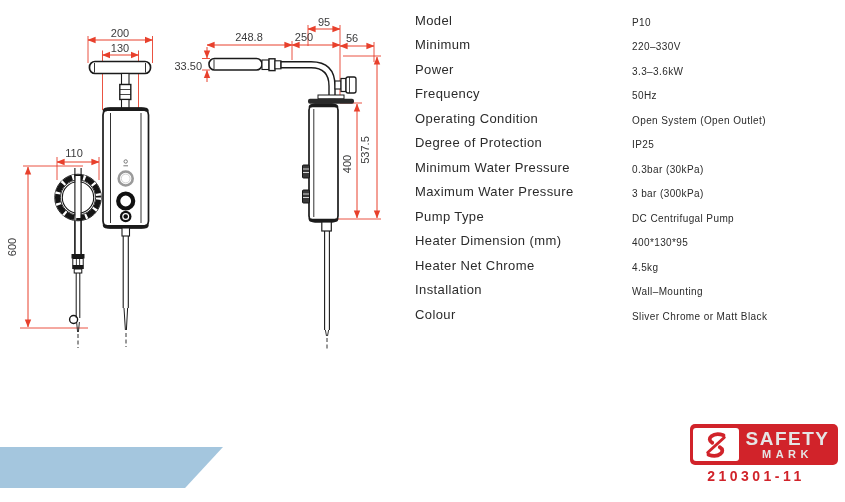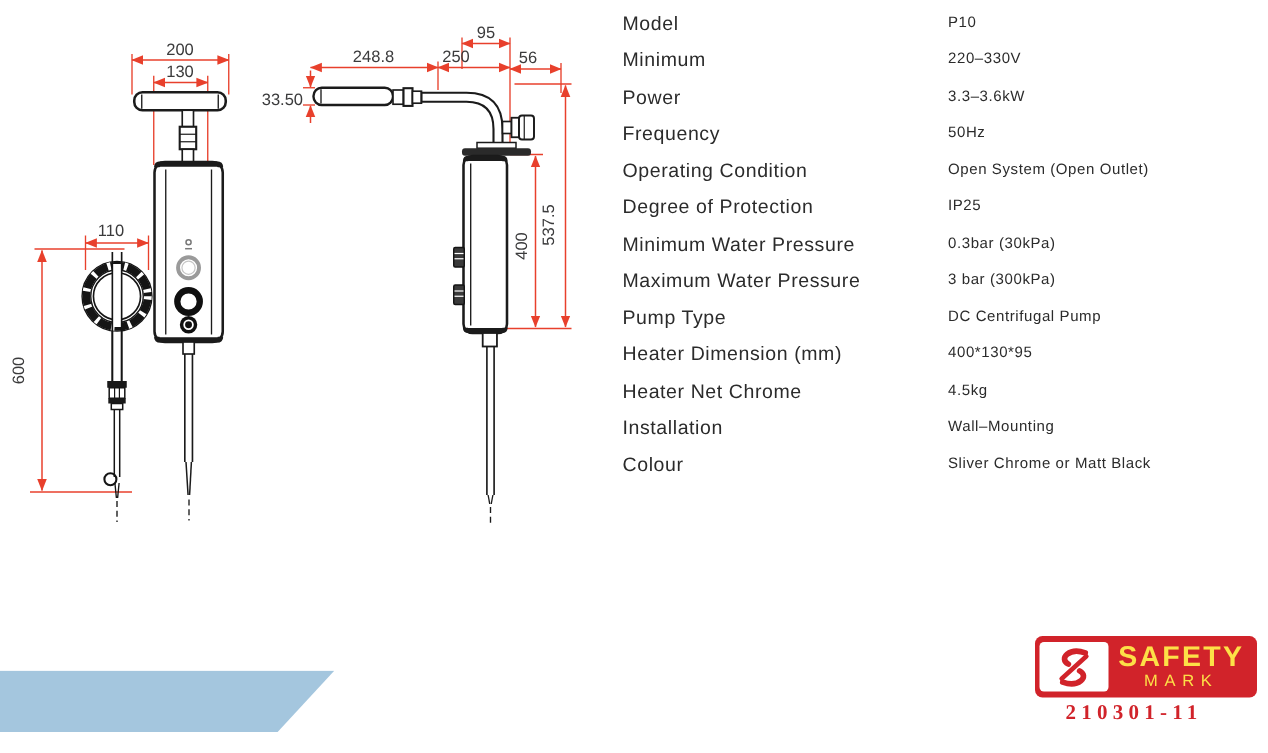--- a/index.html
+++ b/index.html
@@ -5,35 +5,35 @@
   * { margin:0; padding:0; box-sizing:border-box; }
   html,body { width:845px; height:502px; background:#ffffff; overflow:hidden;
               font-family:"Liberation Sans", sans-serif; }
   #canvas { position:relative; width:845px; height:502px; background:#fff; }
 
   
   #drawing { position:absolute; left:0; top:0; }
 
   
   #spec-table { position:absolute; left:415px; top:3px; width:428px; }
-  .spec-row { display:flex; align-items:center; height:24.5px; }
+  .spec-row { display:flex; align-items:flex-end; height:24.5px; }
   .spec-label { width:217px; font-size:13px; color:#2b2b2b; letter-spacing:0.4px; }
   .spec-value { flex:1; font-size:10px; color:#2b2b2b; letter-spacing:0.4px; }
 
   
   #safety-mark { position:absolute; left:690px; top:424px; width:148px; }
   .sm-box { width:148px; height:41px; background:#d1232a; border-radius:5px;
             display:flex; align-items:center; }
   .sm-logo-box { width:46px; height:33px; background:#fff; border-radius:3px;
                  margin-left:3px; display:flex; align-items:center; justify-content:center; }
-  .sm-text { flex:1; text-align:center; color:#fde047; line-height:1; padding-right:2px; }
+  .sm-text { flex:1; text-align:center; color:#e5e5e5; line-height:1; padding-right:2px; }
   .sm-title { font-size:19px; font-weight:bold; letter-spacing:1.5px; }
-  .sm-sub { font-size:11px; font-weight:normal; letter-spacing:4.5px; margin-top:1px; }
+  .sm-sub { font-size:11px; font-weight:bold; letter-spacing:4.5px; margin-top:1px; }
   .sm-license { width:120px; margin-left:6px; text-align:center; margin-top:3px;
-                color:#d1232a; font-size:14px; font-weight:bold; letter-spacing:3.5px;font-family:Liberation Serif, serif; }
+                color:#d1232a; font-size:14px; font-weight:bold; letter-spacing:3.5px; }
 
   
   #banner { position:absolute; left:0; top:447px; width:223px; height:41px;
             background:#a4c6de;
             clip-path:polygon(0 0, 100% 0, 83% 100%, 0 100%); }
 
   text { font-family:"Liberation Sans", sans-serif; }
   .dimtxt { font-size:11px; fill:#3b3b3c; }
 </style>
 </head>

